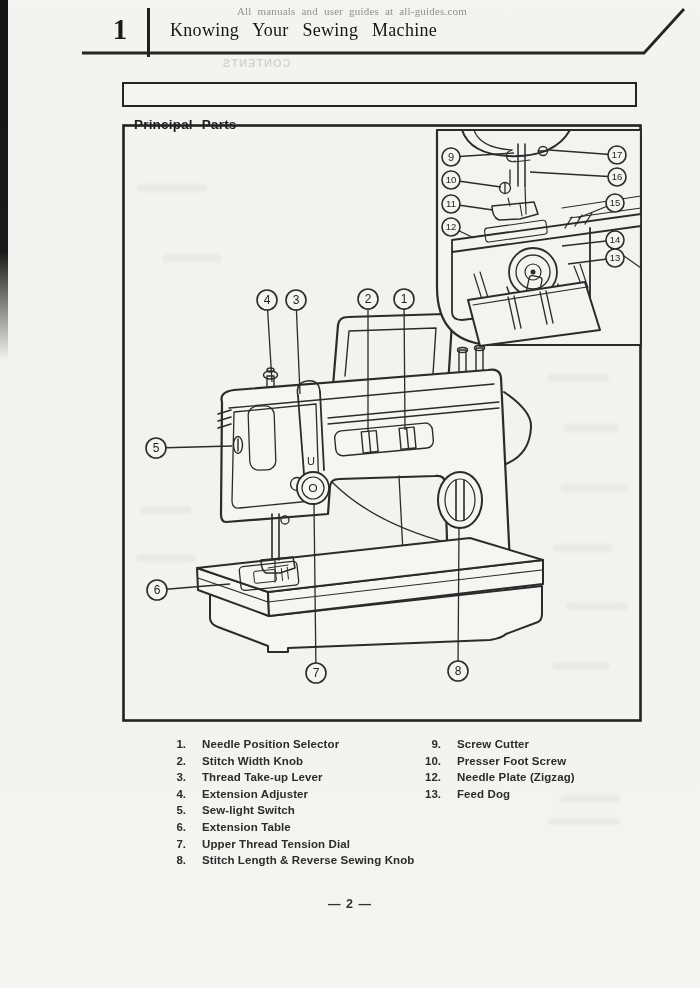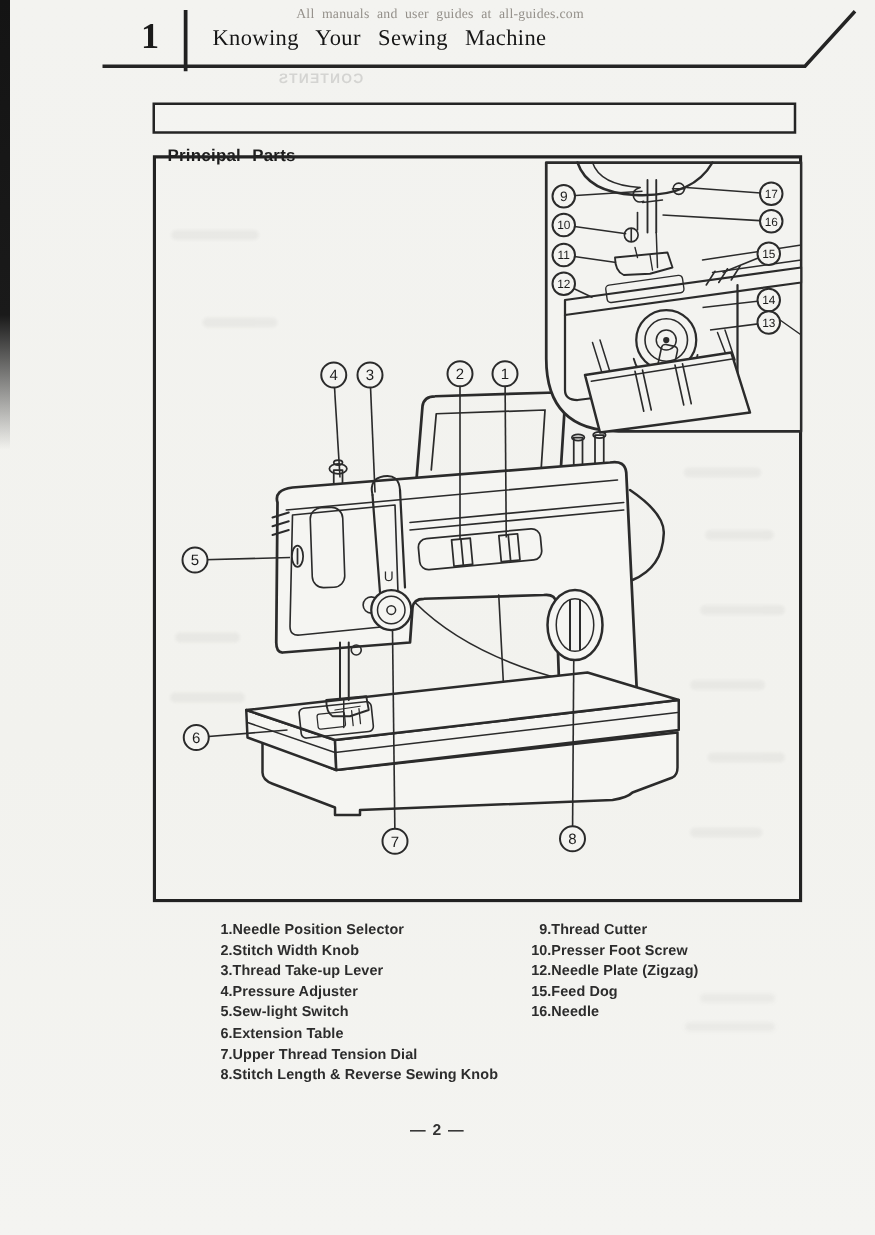--- a/index.html
+++ b/index.html
@@ -44,21 +44,21 @@
     display:block; padding:2px 0 0 10px; font-size:13.5px; font-weight:bold;
     color:#1d1d1d; word-spacing:5px; letter-spacing:.2px;margin-top:31px;
   }
   .diagram-panel{ position:absolute; left:122px; top:124px; width:520px; height:598px; }
   .diagram-panel svg{ display:block; }
   .legend{ position:absolute; top:736px; font-size:11.5px; font-weight:bold; color:#2c2c2c; }
   .legend.left{ left:156px; width:254px; }
   .legend.right{ left:411px; width:240px; }
   .legend .row{ display:flex; line-height:16.6px; }
   .legend .num{ width:30px; text-align:right; flex:0 0 30px; }
-  .legend .lbl{ margin-left:0; white-space:nowrap; letter-spacing:.1px;text-align:right; }
+  .legend .lbl{ margin-left:16px; white-space:nowrap; letter-spacing:.1px;text-align:right; }
   .page-number{
     position:absolute; left:0; right:0; top:897px; text-align:center;
     font-size:12.5px; font-weight:bold; color:#333; letter-spacing:1px;
   }
 </style>
 </head>
 <body>
 
 <div class="page">
 
@@ -336,21 +336,21 @@
       <div class="row">
         <span class="num">2.</span>
         <span class="lbl">Stitch Width Knob</span>
       </div>
       <div class="row">
         <span class="num">3.</span>
         <span class="lbl">Thread Take-up Lever</span>
       </div>
       <div class="row">
         <span class="num">4.</span>
-        <span class="lbl">Pressure Adjuster</span>
+        <span class="lbl">Extension Adjuster</span>
       </div>
       <div class="row">
         <span class="num">5.</span>
         <span class="lbl">Sew-light Switch</span>
       </div>
       <div class="row">
         <span class="num">6.</span>
         <span class="lbl">Extension Table</span>
       </div>
       <div class="row">
@@ -358,37 +358,33 @@
         <span class="lbl">Upper Thread Tension Dial</span>
       </div>
       <div class="row">
         <span class="num">8.</span>
         <span class="lbl">Stitch Length &amp; Reverse Sewing Knob</span>
       </div>
     </div>
   <div class="legend right" id="legend-right">
       <div class="row">
         <span class="num">9.</span>
-        <span class="lbl">Thread Cutter</span>
+        <span class="lbl">Screw Cutter</span>
       </div>
       <div class="row">
         <span class="num">10.</span>
         <span class="lbl">Presser Foot Screw</span>
       </div>
       <div class="row">
         <span class="num">12.</span>
         <span class="lbl">Needle Plate (Zigzag)</span>
       </div>
       <div class="row">
-        <span class="num">15.</span>
+        <span class="num">13.</span>
         <span class="lbl">Feed Dog</span>
-      </div>
-      <div class="row">
-        <span class="num">16.</span>
-        <span class="lbl">Needle</span>
       </div>
     </div>
 
   <div class="ghost-smudge" style="left:560px; top:795px; width:60px; height:7px;"></div>
   <div class="ghost-smudge" style="left:548px; top:818px; width:72px; height:7px;"></div>
 
   <div class="page-number">— 2 —</div>
 </div>
 
 </body></html>

